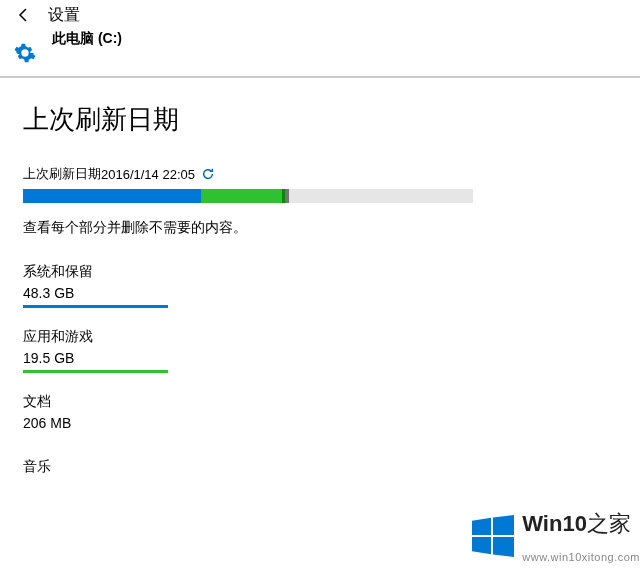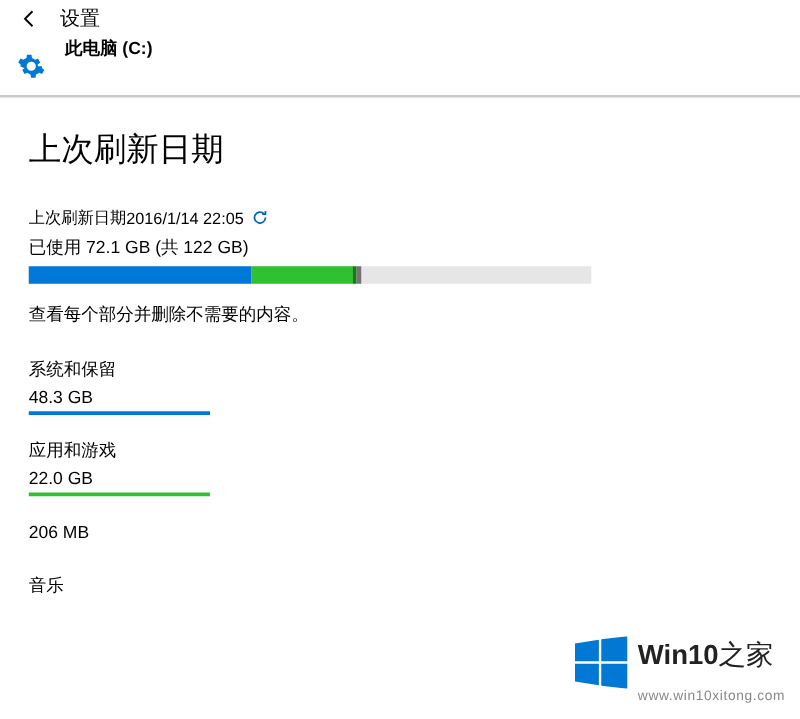--- a/index.html
+++ b/index.html
@@ -69,24 +69,24 @@
   .cat-size { font-size: 14px; margin-bottom: 4px; }
   .cat-bar {
     width: 145px;
     height: 3px;
     background: transparent;
   }
   .cat-bar.blue { background: #0078d7; }
   .cat-bar.green { background: #2fc132; }
   .watermark {
     position: absolute;
-    right: 12px;
+    right: 0;
     bottom: 12px;
     display: flex;
-    align-items: flex-start;
+    align-items: center;
     gap: 8px;
   }
   .wm-text { text-align:left; }
   .wm-title { font-size: 22px; color:#222; font-weight:500; }
   .wm-title b { font-weight:700; }
   .wm-url { font-size: 11px; color:#888; letter-spacing:0.5px;margin-top:12px; }
 </style>
 </head>
 <body>
 
@@ -114,44 +114,44 @@
   <div class="refresh-row">
     <span>上次刷新日期</span>
     <span style="margin-left:-6px;">2016/1/14 22:05</span>
     <span class="refresh-icon">
       <svg width="14" height="14" viewBox="0 0 16 16">
           <path fill="none" stroke="#0066b3" stroke-width="1.6" d="M13 8a5 5 0 11-1.5-3.5M13 2v3h-3"></path>
         </svg>
     </span>
   </div>
 
-  <div class="usage-text">已使用 72.1 GB (共 122 GB)</div>
 
   <div class="progress-outer">
     <div class="seg seg-blue" style="width:39.6%"></div>
     <div class="seg seg-green" style="width:18.0%"></div>
     <div class="seg seg-dgreen" style="width:0.7%"></div>
     <div class="seg seg-grey" style="width:0.8%"></div>
   </div>
 
   <div class="desc">查看每个部分并删除不需要的内容。</div>
 
   <div class="cat">
     <div class="cat-name">系统和保留</div>
     <div class="cat-size">48.3 GB</div>
     <div class="cat-bar blue"></div>
   </div>
 
   <div class="cat">
     <div class="cat-name">应用和游戏</div>
-    <div class="cat-size">22.0 GB</div>
+    <div class="cat-size">19.5 GB</div>
     <div class="cat-bar green"></div>
   </div>
 
   <div class="cat">
+    <div class="cat-name">文档</div>
     <div class="cat-size">206 MB</div>
     <div class="cat-bar"></div>
   </div>
 
 
   <div class="cat" style="margin-bottom:0;">
     <div class="cat-name">音乐</div>
 
   </div>
 </div>

